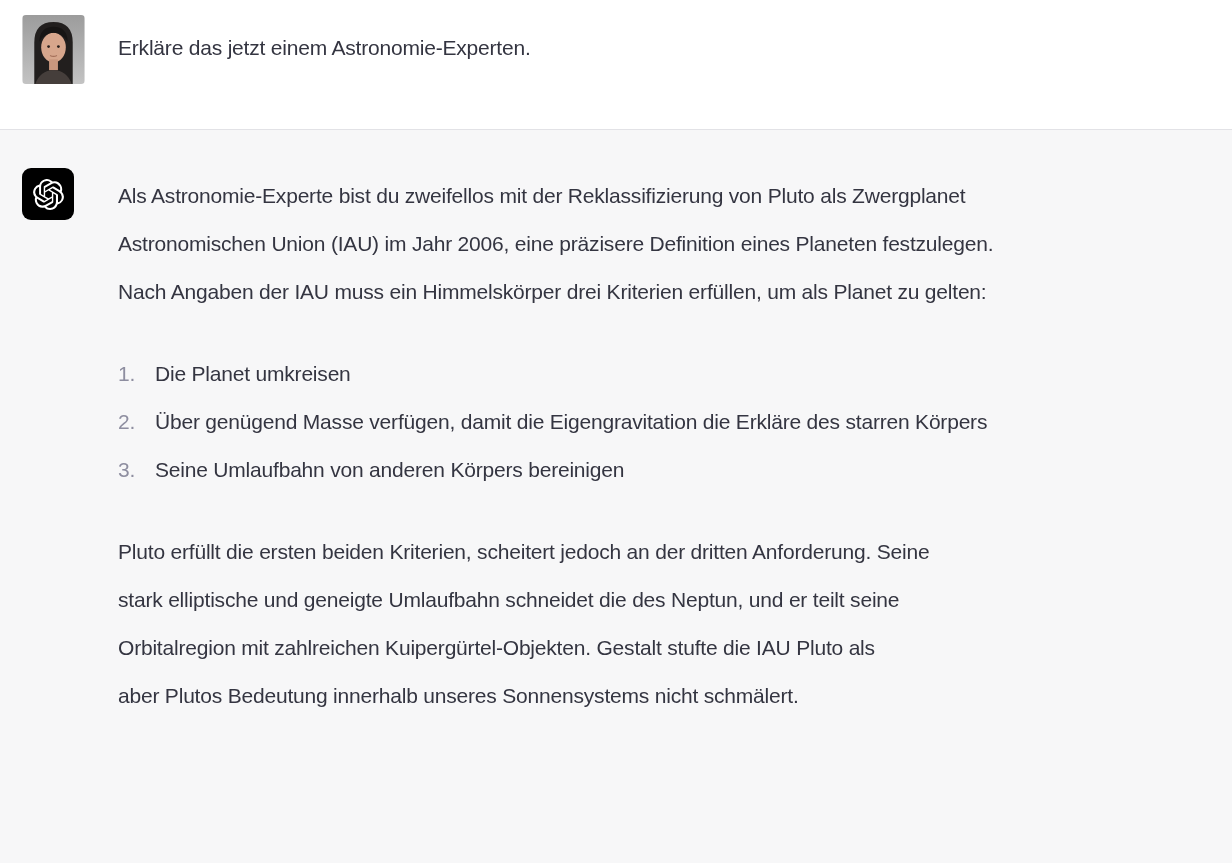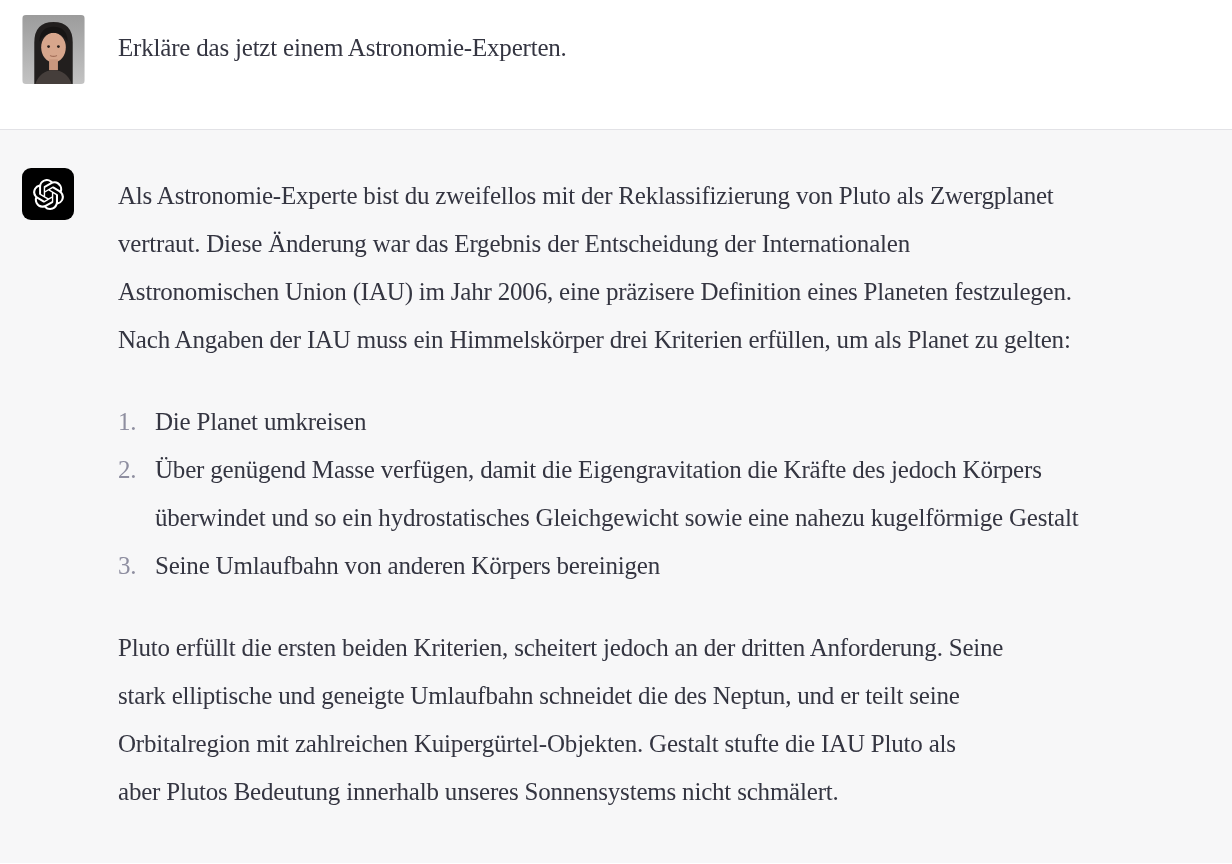--- a/index.html
+++ b/index.html
@@ -51,24 +51,23 @@
     border-radius: 9px;
     background: #000000;
     display: flex;
     align-items: center;
     justify-content: center;
   }
   .content {
     flex: 1;
     min-width: 0;
     color: #343541;
-    font-size: 25px;
+    font-size: 21px;
     line-height: 48px;
     letter-spacing: -0.2px;
-    font-family: Liberation Serif, serif;
   }
   .user-content { margin-top: 24px; }
   .assistant-content { margin-top: 42px; }
   .tline {
     display: block;
     white-space: nowrap;
   }
   .para { margin: 0 0 34px 0; }
   .para:last-child { margin-bottom: 0; }
   ol.criteria {
@@ -123,36 +122,34 @@
     <div class="avatar-col">
       <div class="avatar openai-avatar">
         <svg width="31" height="31" viewBox="0 0 24 24" xmlns="http://www.w3.org/2000/svg" fill="#ffffff">
           <path d="M22.2819 9.8211a5.9847 5.9847 0 0 0-.5157-4.9108 6.0462 6.0462 0 0 0-6.5098-2.9A6.0651 6.0651 0 0 0 4.9807 4.1818a5.9847 5.9847 0 0 0-3.9977 2.9 6.0462 6.0462 0 0 0 .7427 7.0966 5.98 5.98 0 0 0 .511 4.9107 6.051 6.051 0 0 0 6.5146 2.9001A5.9847 5.9847 0 0 0 13.2599 24a6.0557 6.0557 0 0 0 5.7718-4.2058 5.9894 5.9894 0 0 0 3.9977-2.9001 6.0557 6.0557 0 0 0-.7475-7.073zm-9.022 12.6081a4.4755 4.4755 0 0 1-2.8764-1.0408l.1419-.0804 4.7783-2.7582a.7948.7948 0 0 0 .3927-.6813v-6.7369l2.02 1.1686a.071.071 0 0 1 .038.0615v5.5826a4.504 4.504 0 0 1-4.4945 4.4849zm-9.6607-4.1254a4.4708 4.4708 0 0 1-.5346-3.0137l.142.0852 4.783 2.7582a.7712.7712 0 0 0 .7806 0l5.8428-3.3685v2.3324a.0804.0804 0 0 1-.0332.0615L9.74 19.9502a4.4992 4.4992 0 0 1-6.1408-1.6464zM2.3408 7.8956a4.485 4.485 0 0 1 2.3655-1.9728V11.6a.7664.7664 0 0 0 .3879.6765l5.8144 3.3543-2.0201 1.1685a.0757.0757 0 0 1-.071 0l-4.8303-2.7865A4.504 4.504 0 0 1 2.3408 7.8956zm16.5963 3.8558L13.1038 8.364 15.1192 7.2a.0757.0757 0 0 1 .071 0l4.8303 2.7913a4.4944 4.4944 0 0 1-.6765 8.1042v-5.6772a.79.79 0 0 0-.407-.667zm2.0107-3.0231l-.142-.0852-4.7735-2.7818a.7759.7759 0 0 0-.7854 0L9.409 9.2297V6.8974a.0662.0662 0 0 1 .0284-.0615l4.8303-2.7866a4.4992 4.4992 0 0 1 6.6802 4.66zM8.3065 12.863l-2.02-1.1638a.0804.0804 0 0 1-.038-.0567V6.0742a4.4992 4.4992 0 0 1 7.3757-3.4537l-.142.0805L8.704 5.459a.7948.7948 0 0 0-.3927.6813zm1.0976-2.3654l2.602-1.4998 2.6069 1.4998v2.9994l-2.5974 1.4997-2.6067-1.4997z"></path>
         </svg>
       </div>
     </div>
     <div class="content assistant-content">
       <p class="para">
         <span class="tline">Als Astronomie-Experte bist du zweifellos mit der Reklassifizierung von Pluto als Zwergplanet</span>
-        <span class="tline">vertraut. Diese Änderung war das Ergebnis der Entscheidung der Internationalen</span>
         <span class="tline">Astronomischen Union (IAU) im Jahr 2006, eine präzisere Definition eines Planeten festzulegen.</span>
         <span class="tline">Nach Angaben der IAU muss ein Himmelskörper drei Kriterien erfüllen, um als Planet zu gelten:</span>
       </p>
       <ol class="criteria">
         <li class="citem">
           <span class="cnum">1.</span>
           <span class="cbody">
             <span class="tline">Die Planet umkreisen</span>
           </span>
         </li>
         <li class="citem">
           <span class="cnum">2.</span>
           <span class="cbody">
-            <span class="tline">Über genügend Masse verfügen, damit die Eigengravitation die Kräfte des jedoch Körpers</span>
-            <span class="tline">überwindet und so ein hydrostatisches Gleichgewicht sowie eine nahezu kugelförmige Gestalt</span>
+            <span class="tline">Über genügend Masse verfügen, damit die Eigengravitation die Erkläre des starren Körpers</span>
           </span>
         </li>
         <li class="citem">
           <span class="cnum">3.</span>
           <span class="cbody">
             <span class="tline">Seine Umlaufbahn von anderen Körpers bereinigen</span>
           </span>
         </li>
       </ol>
       <p class="para">

